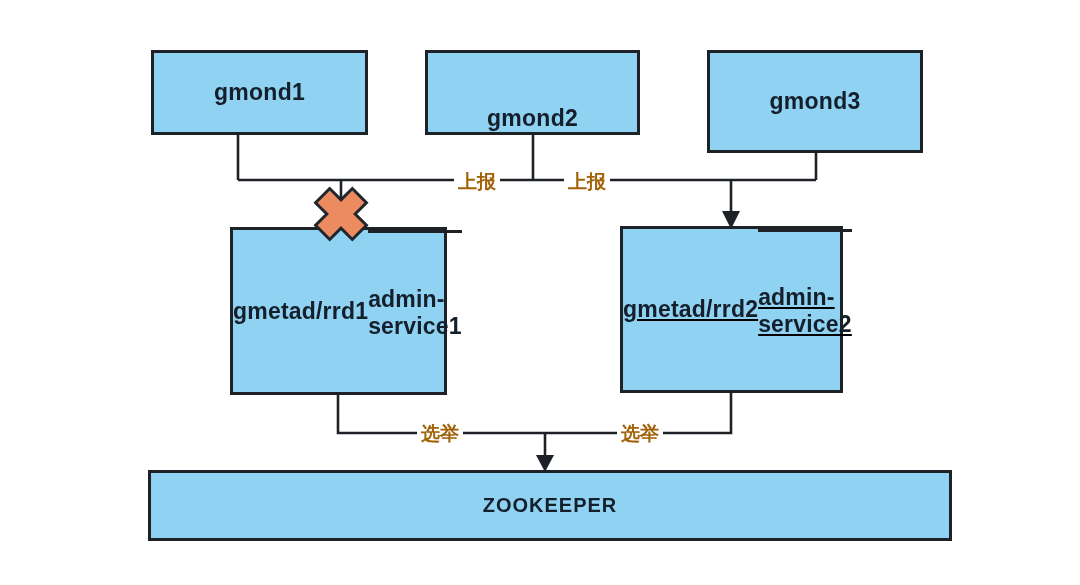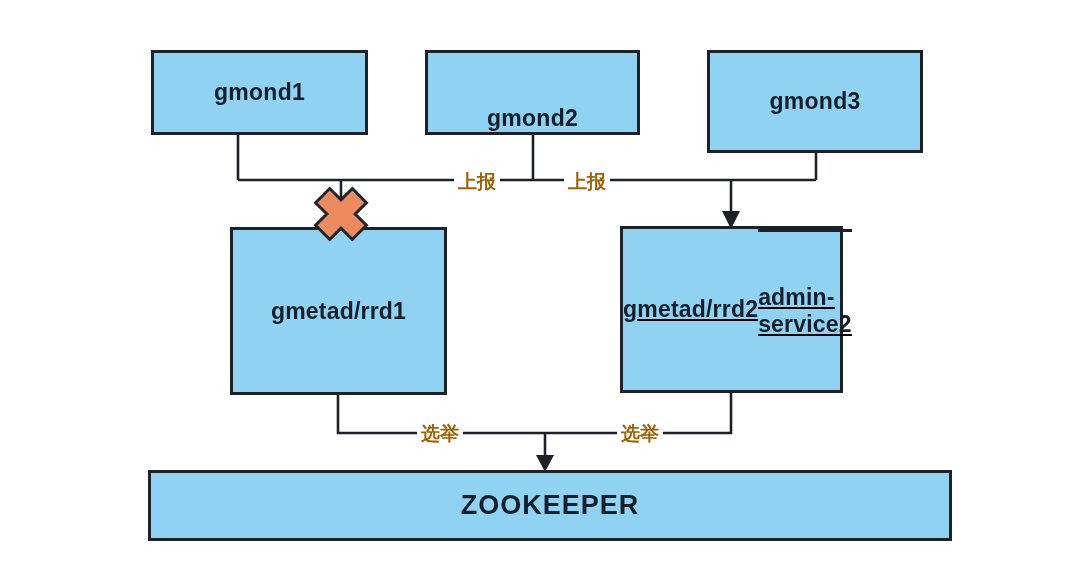--- a/index.html
+++ b/index.html
@@ -55,21 +55,21 @@
     align-items: center;
     justify-content: center;
     color: #141f2b;
     font-weight: 700;
     font-size: 23px;
     letter-spacing: 0.2px;
   }
   .stack .cell + .cell { border-top: 3px solid #1e2226; }
   .node-zookeeper {
     left: 148px; top: 470px; width: 804px; height: 71px;
-    font-size: 27px;
+    font-size: 20px;
     letter-spacing: 1px;
   }
   .edge-label {
     position: absolute;
     transform: translate(-50%, -50%);
     background: #ffffff;
     color: #a16207;
     font-size: 19px;
     font-weight: 600;
     line-height: 1;
@@ -124,20 +124,23 @@
     <span>gmond2</span>
   </div>
   <div class="node node-gmond3">
     <span>gmond3</span>
   </div>
 
   <div class="stack stack-left">
     <div class="cell">
       <span>gmetad/rrd1</span>
     </div>
+    <div class="cell">
+      <span>admin-service1</span>
+    </div>
   </div>
 
   <div class="stack stack-right">
     <div class="cell">
       <span>gmetad/rrd2</span>
     </div>
     <div class="cell">
       <span>admin-service2</span>
     </div>
   </div>

